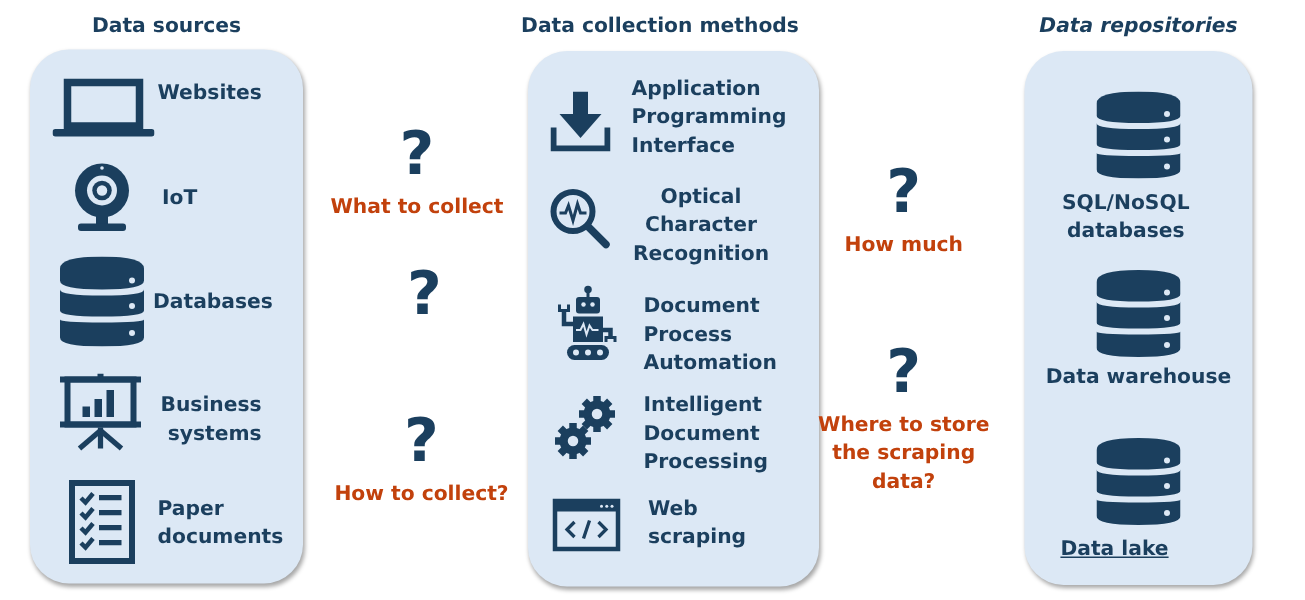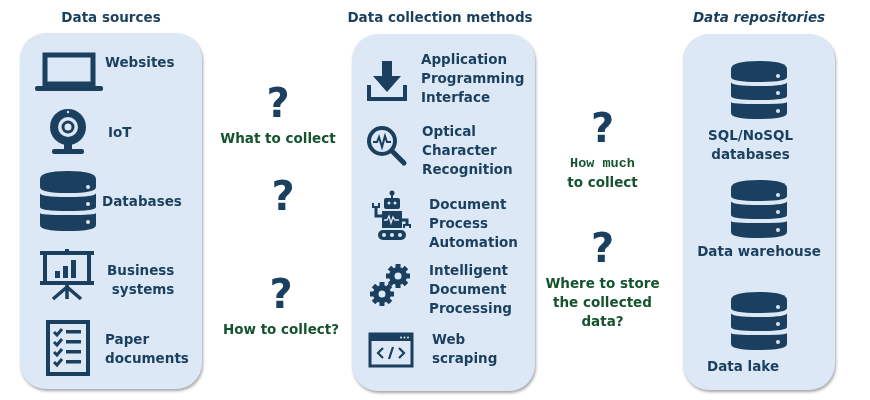--- a/index.html
+++ b/index.html
@@ -6,21 +6,21 @@
   body { width:870px; height:400px; position:relative; overflow:hidden;
          font-family:"DejaVu Sans", sans-serif; color:#1b3f5e; }
   .title { position:absolute; top:9px; font-size:13.5px; font-weight:bold; color:#1b3f5e; white-space:nowrap; text-align:center; }
   .panel { position:absolute; background:#dce8f5; border-radius:26px;
            box-shadow: 1px 2px 3px rgba(0,0,0,0.35); }
   .icon { position:absolute; }
   .label { position:absolute; font-size:13.5px; font-weight:bold; line-height:19px; color:#1b3f5e; white-space:nowrap; }
   .center { text-align:center; }
   .q { position:absolute; text-align:center; }
   .q .qmark { font-size:40px; font-weight:bold; color:#1b3f5e; line-height:40px; display:block; }
-  .q .qtext { font-size:13.5px; font-weight:bold; line-height:19px; color:#14532d; display:block; white-space:nowrap; }
+  .q .qtext { font-size:13.5px; font-weight:bold; line-height:19px; color:#c2410c; display:block; white-space:nowrap; }
   svg { display:block; }
 </style>
 </head>
 <body>
 
 <div class="title" style="left:20px; width:182px;">Data sources</div>
 <div class="title" style="left:340px; width:200px;">Data collection methods</div>
 <div class="title" style="left:683px; width:152px;font-style:italic;">Data repositories</div>
 
 <div class="panel" style="left:20px; top:33px; width:182px; height:356px;">
@@ -105,21 +105,21 @@
   <span class="qtext" style="margin-top:6px;">What to collect</span>
 </div>
 <div class="q" style="left:218px; top:176px; width:130px;">
   <span class="qmark">?</span>
 </div>
 <div class="q" style="left:220px; top:274px; width:122px;">
   <span class="qmark">?</span>
   <span class="qtext" style="margin-top:6px;">How to collect?</span>
 </div>
 
-<div class="panel" style="left:352px; top:34px; width:183px; height:357px;">
+<div class="panel" style="left:352px; top:34px; width:183px; height:357px;padding-left:11px;">
 
   <div class="icon" style="left:15px; top:27px;">
     <svg width="40" height="40" viewBox="0 0 40 40">
       <rect x="15" y="0" width="10" height="16" fill="#1b3f5e"></rect>
       <polygon points="6,15 34,15 20,31" fill="#1b3f5e"></polygon>
       <path d="M2 24 L2 38 L38 38 L38 24" fill="none" stroke="#1b3f5e" stroke-width="4"></path>
     </svg>
   </div>
   <div class="label" style="left:69px; top:16px;">
     <span>Application</span><br>
@@ -127,21 +127,21 @@
     <span>Interface</span>
   </div>
 
   <div class="icon" style="left:14px; top:91px;">
     <svg width="42" height="42" viewBox="0 0 42 42">
       <circle cx="16" cy="16" r="13" fill="none" stroke="#1b3f5e" stroke-width="4"></circle>
       <polyline points="7,17 11,17 13,12 16,22 19,11 21,17 25,17" fill="none" stroke="#1b3f5e" stroke-width="2"></polyline>
       <line x1="26" y1="26" x2="38" y2="38" stroke="#1b3f5e" stroke-width="5" stroke-linecap="round"></line>
     </svg>
   </div>
-  <div class="label" style="left:70px; top:88px;">
+  <div class="label" style="left:70px; top:88px;text-align:center;">
     <span>Optical</span><br>
     <span>Character</span><br>
     <span>Recognition</span>
   </div>
 
   <div class="icon" style="left:20px; top:156px;">
     <svg width="40" height="54" viewBox="0 0 40 54">
       <line x1="20" y1="2" x2="20" y2="8" stroke="#1b3f5e" stroke-width="2"></line>
       <circle cx="20" cy="3" r="2.5" fill="#1b3f5e"></circle>
       <rect x="12" y="8" width="16" height="11" rx="2" fill="#1b3f5e"></rect>
@@ -206,27 +206,26 @@
     </svg>
   </div>
   <div class="label" style="left:80px; top:296px;">
     <span>Web</span><br>
     <span>scraping</span>
   </div>
 </div>
 
 <div class="q" style="left:545px; top:108px; width:115px;">
   <span class="qmark">?</span>
-  <span class="qtext" style="margin-top:6px;font-family:Liberation Mono, monospace;">How much</span>
-  <span class="qtext">to collect</span>
+  <span class="qtext" style="margin-top:6px;">How much</span>
 </div>
 <div class="q" style="left:545px; top:228px; width:115px;">
   <span class="qmark">?</span>
   <span class="qtext" style="margin-top:6px;">Where to store</span>
-  <span class="qtext">the collected</span>
+  <span class="qtext">the scraping</span>
   <span class="qtext">data?</span>
 </div>
 
 <div class="panel" style="left:683px; top:34px; width:152px; height:356px;">
   <div class="icon" style="left:48px; top:27px;">
     <svg width="56" height="58" viewBox="0 0 56 58">
       <path d="M0 8 Q0 0 28 0 Q56 0 56 8 L56 16 Q56 21 28 21 Q0 21 0 16 Z" fill="#1b3f5e"></path>
       <path d="M0 21 Q0 25 28 25 Q56 25 56 21 L56 35 Q56 39 28 39 Q0 39 0 35 Z" fill="#1b3f5e"></path>
       <path d="M0 41 Q0 43 28 43 Q56 43 56 41 L56 52 Q56 58 28 58 Q0 58 0 52 Z" fill="#1b3f5e"></path>
       <circle cx="47" cy="15" r="2" fill="#dce8f5"></circle>
@@ -254,14 +253,14 @@
   <div class="icon" style="left:48px; top:258px;">
     <svg width="56" height="58" viewBox="0 0 56 58">
       <path d="M0 8 Q0 0 28 0 Q56 0 56 8 L56 16 Q56 21 28 21 Q0 21 0 16 Z" fill="#1b3f5e"></path>
       <path d="M0 21 Q0 25 28 25 Q56 25 56 21 L56 35 Q56 39 28 39 Q0 39 0 35 Z" fill="#1b3f5e"></path>
       <path d="M0 41 Q0 43 28 43 Q56 43 56 41 L56 52 Q56 58 28 58 Q0 58 0 52 Z" fill="#1b3f5e"></path>
       <circle cx="47" cy="15" r="2" fill="#dce8f5"></circle>
       <circle cx="47" cy="32" r="2" fill="#dce8f5"></circle>
       <circle cx="47" cy="50" r="2" fill="#dce8f5"></circle>
     </svg>
   </div>
-  <div class="label center" style="left:0; width:120px; top:323px;">Data lake</div>
+  <div class="label center" style="left:0; width:120px; top:323px;text-decoration:underline;">Data lake</div>
 </div>
 
 </body></html>

